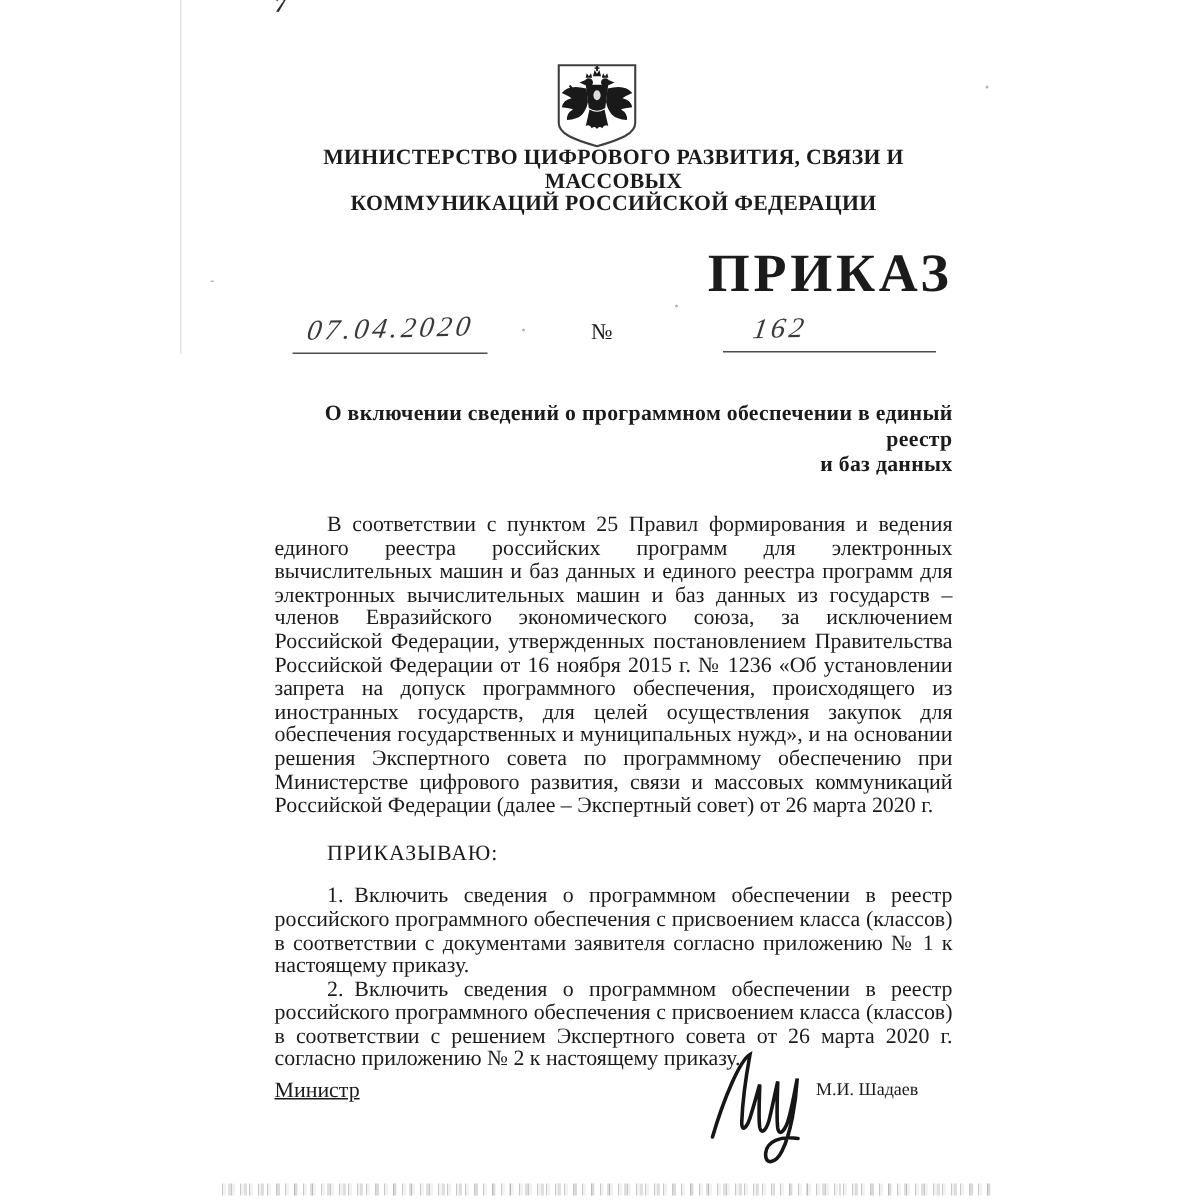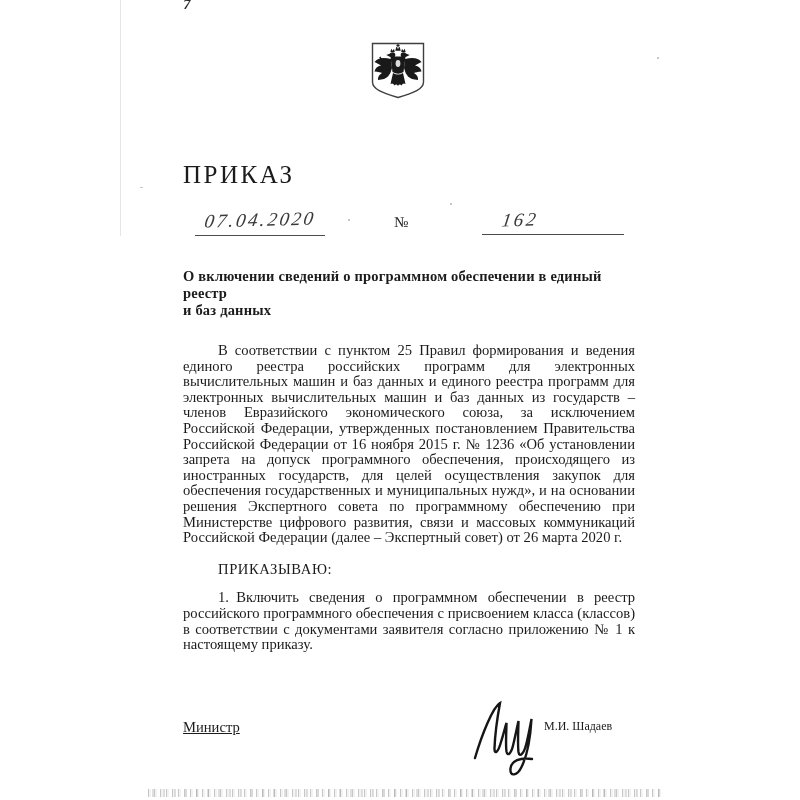--- a/index.html
+++ b/index.html
@@ -21,34 +21,34 @@
       repeating-linear-gradient(90deg, rgba(255,255,255,0) 0 4px, rgba(90,90,90,.35) 4px 6px, rgba(255,255,255,0) 6px 11px);
     filter:blur(.4px);
   }
 
   
   .emblem { position:absolute; left:371px; top:42px; width:54px; height:57px; }
 
   
   .ministry { position:absolute; left:174px; top:98px; width:470px; text-align:center;
               font-weight:bold; font-size:14.5px; line-height:15.6px; letter-spacing:.2px; }
-  .doc-type { position:absolute; left:183px; top:161px; width:452px; text-align:left;
-              font-weight:normal; font-size:25px; letter-spacing:2.5px; }
+  .doc-type { position:absolute; left:183px; top:161px; width:452px; text-align:right;
+              font-weight:bold; font-size:36px; letter-spacing:2.5px; }
 
   
   .date-line { position:absolute; left:195px; top:209px; width:130px; height:26px;
                border-bottom:1.4px solid #4c4c4c; text-align:center; }
   .num-line  { position:absolute; left:482px; top:209px; width:142px; height:26px;
                border-bottom:1.4px solid #4c4c4c; text-align:left; padding-left:20px; box-sizing:border-box; }
   .handwriting { display:inline-block; font-style:italic; font-size:19px; color:#3a3a3a;
                  letter-spacing:2.5px; transform:skewX(-10deg) rotate(-1.5deg); }
   .num-sign { position:absolute; left:394px; top:214px; font-size:15px; }
 
   
-  .subject { position:absolute; left:183px; top:268px; width:452px; text-align:left;
+  .subject { position:absolute; left:183px; top:268px; width:452px; text-align:right;
              font-weight:bold; font-size:14.5px; line-height:17px; letter-spacing:.2px; }
 
   
   .body-block { position:absolute; left:183px; top:343px; width:452px;
                 font-size:14.6px; line-height:15.6px; text-align:justify; }
   .body-block p { margin:0; text-indent:35px;font-family:Liberation Serif, serif; }
   .order-word { margin-top:16px !important; letter-spacing:.6px; text-align:left; }
   .item-1 { margin-top:13px !important; }
 
   
@@ -85,40 +85,45 @@
         <path d="M20,17 Q8,14 3.5,20 Q8,22 10,23.5 Q4.5,24.5 3.5,29.5 Q9,30 11,31 Q6.5,33.5 7,38 Q14,37.5 17,34.5 Q20,31 21,26 Z"></path>
         <path d="M34,17 Q46,14 50.5,20 Q46,22 44,23.5 Q49.5,24.5 50.5,29.5 Q45,30 43,31 Q47.5,33.5 47,38 Q40,37.5 37,34.5 Q34,31 33,26 Z"></path>
         <path d="M22,31 Q27,34 32,31 L34.5,42 Q32,40.5 30.5,43.5 Q28.5,41.5 27,44 Q25.5,41.5 23.5,43.5 Q22,40.5 19.5,42 Z"></path>
         <path d="M14,24 L8.2,15.4 L9.4,14.6 L15.3,23.2 Z"></path>
         <circle cx="41.5" cy="23.5" r="2"></circle>
       </g>
       <ellipse cx="27" cy="21.5" rx="2.4" ry="3.4" fill="#ffffff" opacity="0.85"></ellipse>
     </svg>
   </div>
 
+  <div class="ministry">
+    <div>МИНИСТЕРСТВО ЦИФРОВОГО РАЗВИТИЯ, СВЯЗИ И МАССОВЫХ</div>
+    <div>КОММУНИКАЦИЙ РОССИЙСКОЙ ФЕДЕРАЦИИ</div>
+  </div>
 
   <div class="doc-type">ПРИКАЗ</div>
 
   <div class="date-line">
     <span class="handwriting">07.04.2020</span>
   </div>
   <span class="num-sign">№</span>
   <div class="num-line">
     <span class="handwriting">162</span>
   </div>
 
   <div class="subject">
     <div>О включении сведений о программном обеспечении в единый реестр</div>
     <div>и баз данных</div>
   </div>
 
   <div class="body-block">
     <p>В соответствии с пунктом 25 Правил формирования и ведения единого реестра российских программ для электронных вычислительных машин и баз данных и единого реестра программ для электронных вычислительных машин и баз данных из государств – членов Евразийского экономического союза, за исключением Российской Федерации, утвержденных постановлением Правительства Российской Федерации от 16 ноября 2015 г. № 1236 «Об установлении запрета на допуск программного обеспечения, происходящего из иностранных государств, для целей осуществления закупок для обеспечения государственных и муниципальных нужд», и на основании решения Экспертного совета по программному обеспечению при Министерстве цифрового развития, связи и массовых коммуникаций Российской Федерации (далее – Экспертный совет) от 26 марта 2020 г.</p>
     <p class="order-word">ПРИКАЗЫВАЮ:</p>
     <p class="item-1">1. Включить сведения о программном обеспечении в реестр российского программного обеспечения с присвоением класса (классов) в соответствии с документами заявителя согласно приложению № 1 к настоящему приказу.</p>
+    <p>2. Включить сведения о программном обеспечении в реестр российского программного обеспечения с присвоением класса (классов) в соответствии с решением Экспертного совета от 26 марта 2020 г. согласно приложению № 2 к настоящему приказу.</p>
   </div>
 
   <span class="sign-position">Министр</span>
   <svg class="signature-svg" width="95" height="85" viewBox="0 0 95 85" xmlns="http://www.w3.org/2000/svg">
     <path d="M3,62 C10,38 21,11 28,7 C26,18 23,38 22.5,52 C22.3,59 26,57 29,46 C31.5,38 33.5,30 34.5,27 C34.3,38 33.5,49 34.5,55.5 C35.5,61 39.5,57.5 41.5,47.5 C43.5,39 45.5,29 46.5,25 C46.3,35 45.5,48 46.5,56 C47.5,62.5 52,57 54,49 C56.5,40 58.5,28 59.5,23 C58.5,40 55,60 49.5,71 C45.5,79.5 37.5,81.5 38.5,72.5 C39.3,65 48,61 60,63" stroke="#161616" stroke-width="2.4" fill="none" stroke-linecap="round"></path>
   </svg>
   <span class="sign-name">М.И. Шадаев</span>
 
   <div class="bottom-noise"></div>
 

